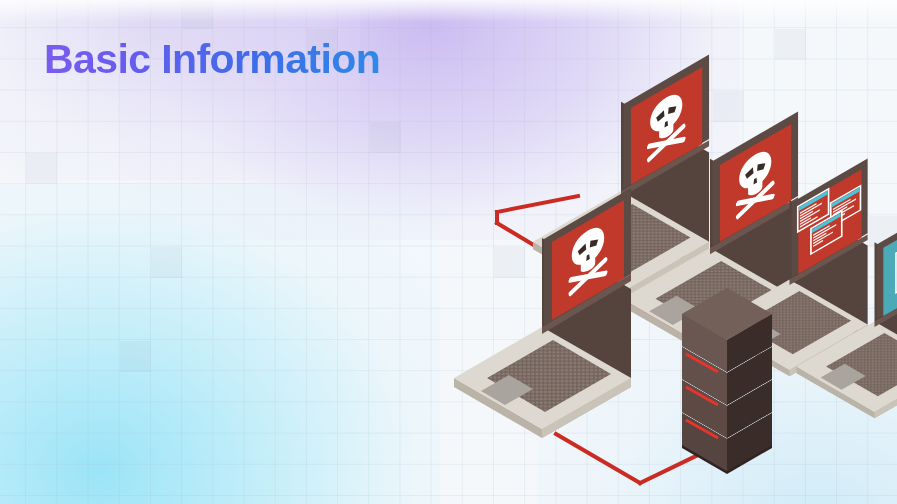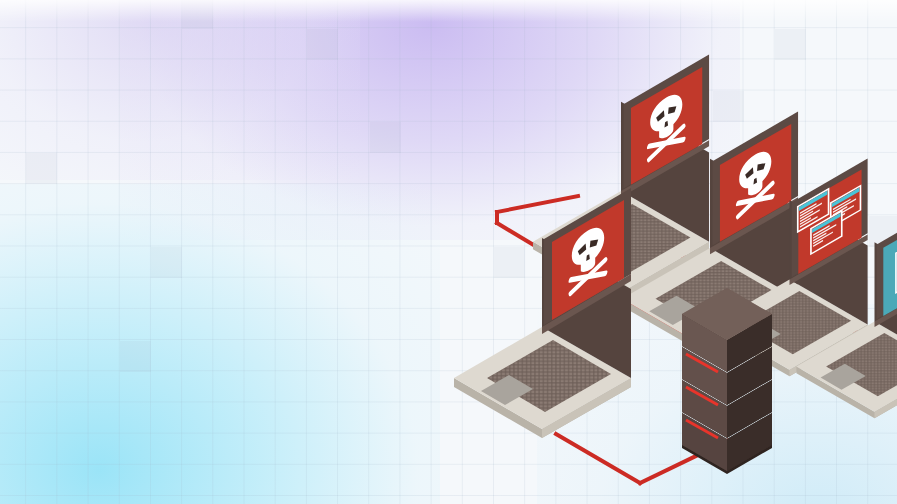--- a/index.html
+++ b/index.html
@@ -131,20 +131,21 @@
   <div class="bg-cell" style="left:370px; top:122px;"></div>
   <div class="bg-cell" style="left:26px;  top:153px;"></div>
   <div class="bg-cell" style="left:713px; top:91px;"></div>
   <div class="bg-cell" style="left:869px; top:216px;"></div>
   <div class="bg-cell" style="left:151px; top:247px;"></div>
   <div class="bg-cell" style="left:494px; top:247px;"></div>
   <div class="bg-cell" style="left:120px; top:341px;"></div>
   <div class="bg-white-top"></div>
 
   <div class="title-block">
+    <div class="title-line l2">Basic Information</div>
   </div>
 
   <div class="illus">
     <svg width="897" height="504" viewBox="0 0 897 504" xmlns="http://www.w3.org/2000/svg">
       <defs>
 
         <g id="skull-sym">
           <g fill="#ffffff">
             <path d="M 0 -30 C 17 -30 27 -18 27 -4 C 27 8 20 16 12 19 L 12 27 C 12 31 8 33 3 33 C -3 33 -9 31 -12 27 L -12 17 C -21 13 -27 5 -27 -5 C -27 -19 -17 -30 0 -30 Z"></path>
           </g>

